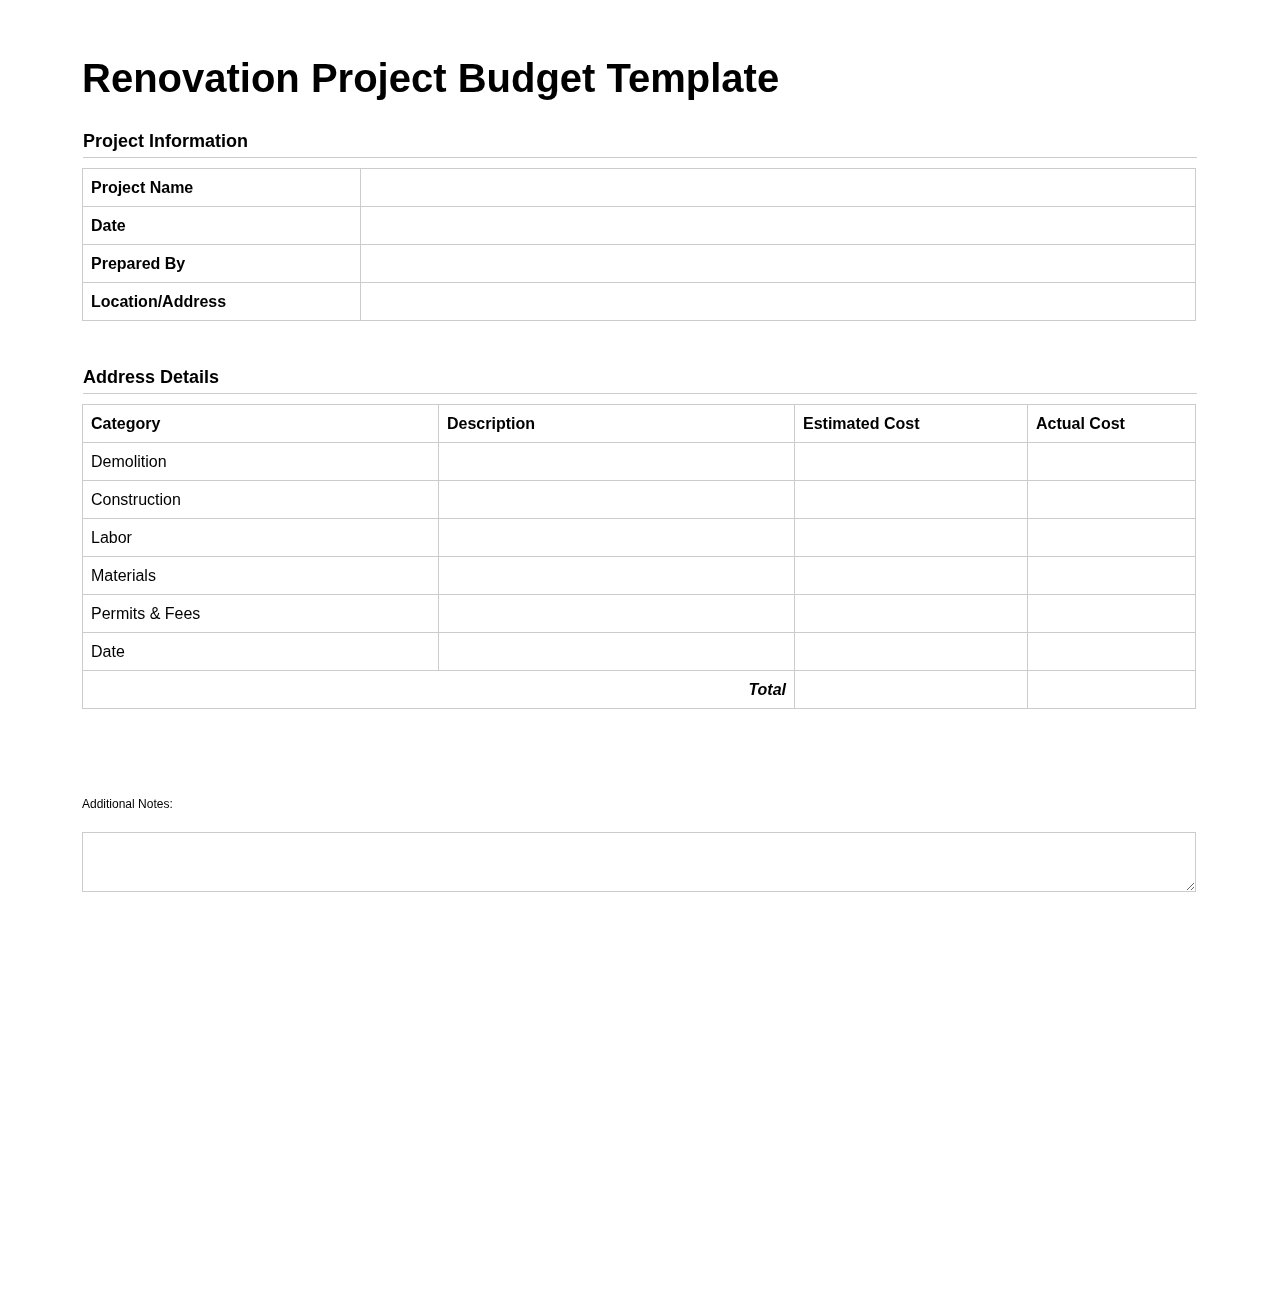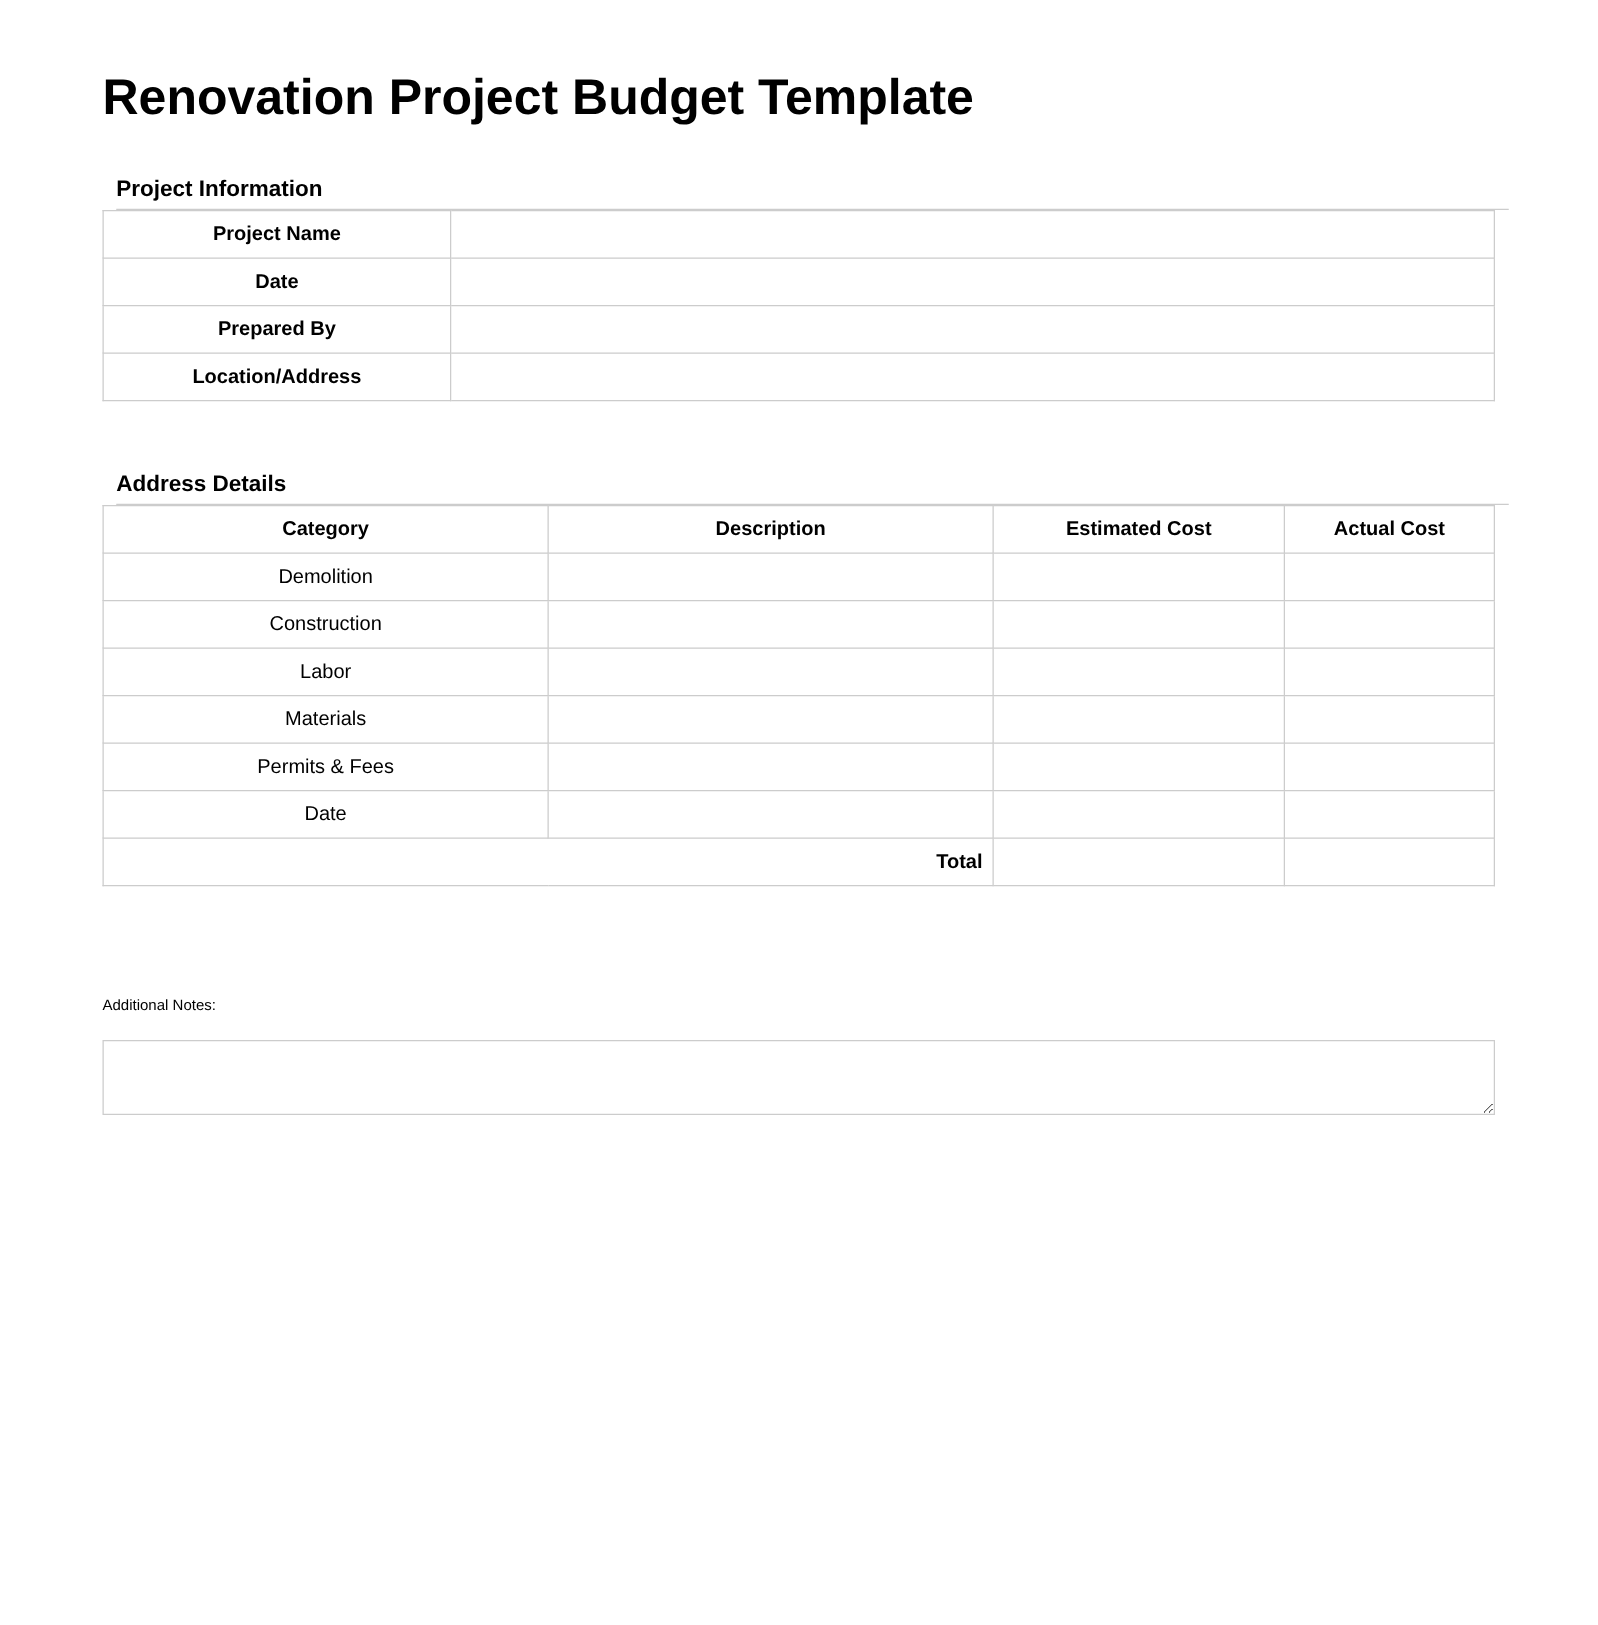--- a/index.html
+++ b/index.html
@@ -1,24 +1,24 @@
 <!DOCTYPE html>
 <html><head>
 <meta charset="utf-8">
 <style>
   html, body { margin:0; padding:0; background:#fff; }
   body { font-family:"Liberation Sans", sans-serif; color:#000; width:1278px; height:1300px; }
   .page { position:absolute; left:82px; top:0; width:1114px; }
   h1 { position:absolute; top:59px; left:0; margin:0; font-size:40px; font-weight:bold; line-height:38px; white-space:nowrap; }
-  h2 { position:absolute; left:0; width:1114px; margin:11px; font-size:18px; font-weight:bold; line-height:22px; padding-bottom:5px; border-bottom:1px solid #ccc; }
+  h2 { position:absolute; left:0; width:1114px; margin:1px; font-size:18px; font-weight:bold; line-height:22px; padding-bottom:5px; border-bottom:1px solid #ccc; }
   table { position:absolute; left:0; width:1114px; border-collapse:collapse; font-size:16px; }
-  td, th { border:1px solid #ccc; height:38px; padding:0 8px; text-align:center; box-sizing:border-box; }
+  td, th { border:1px solid #ccc; height:38px; padding:0 8px; text-align:left; box-sizing:border-box; }
   th { font-weight:bold; }
   .lbl { font-weight:bold; width:278px; }
-  .total { text-align:right; font-weight:bold; }
+  .total { text-align:right; font-weight:bold;font-style:italic; }
   .notes-label { position:absolute; left:0; top:795px; font-size:12px; line-height:18px; }
   textarea { position:absolute; left:0; top:832px; width:1114px; height:60px; box-sizing:border-box; border:1px solid #ccc; resize:vertical; font-family:"Liberation Sans", sans-serif; }
 </style>
 </head>
 <body>
 
 <div class="page">
   <h1>Renovation Project Budget Template</h1>
 
   <h2 style="top:129px">Project Information</h2>

